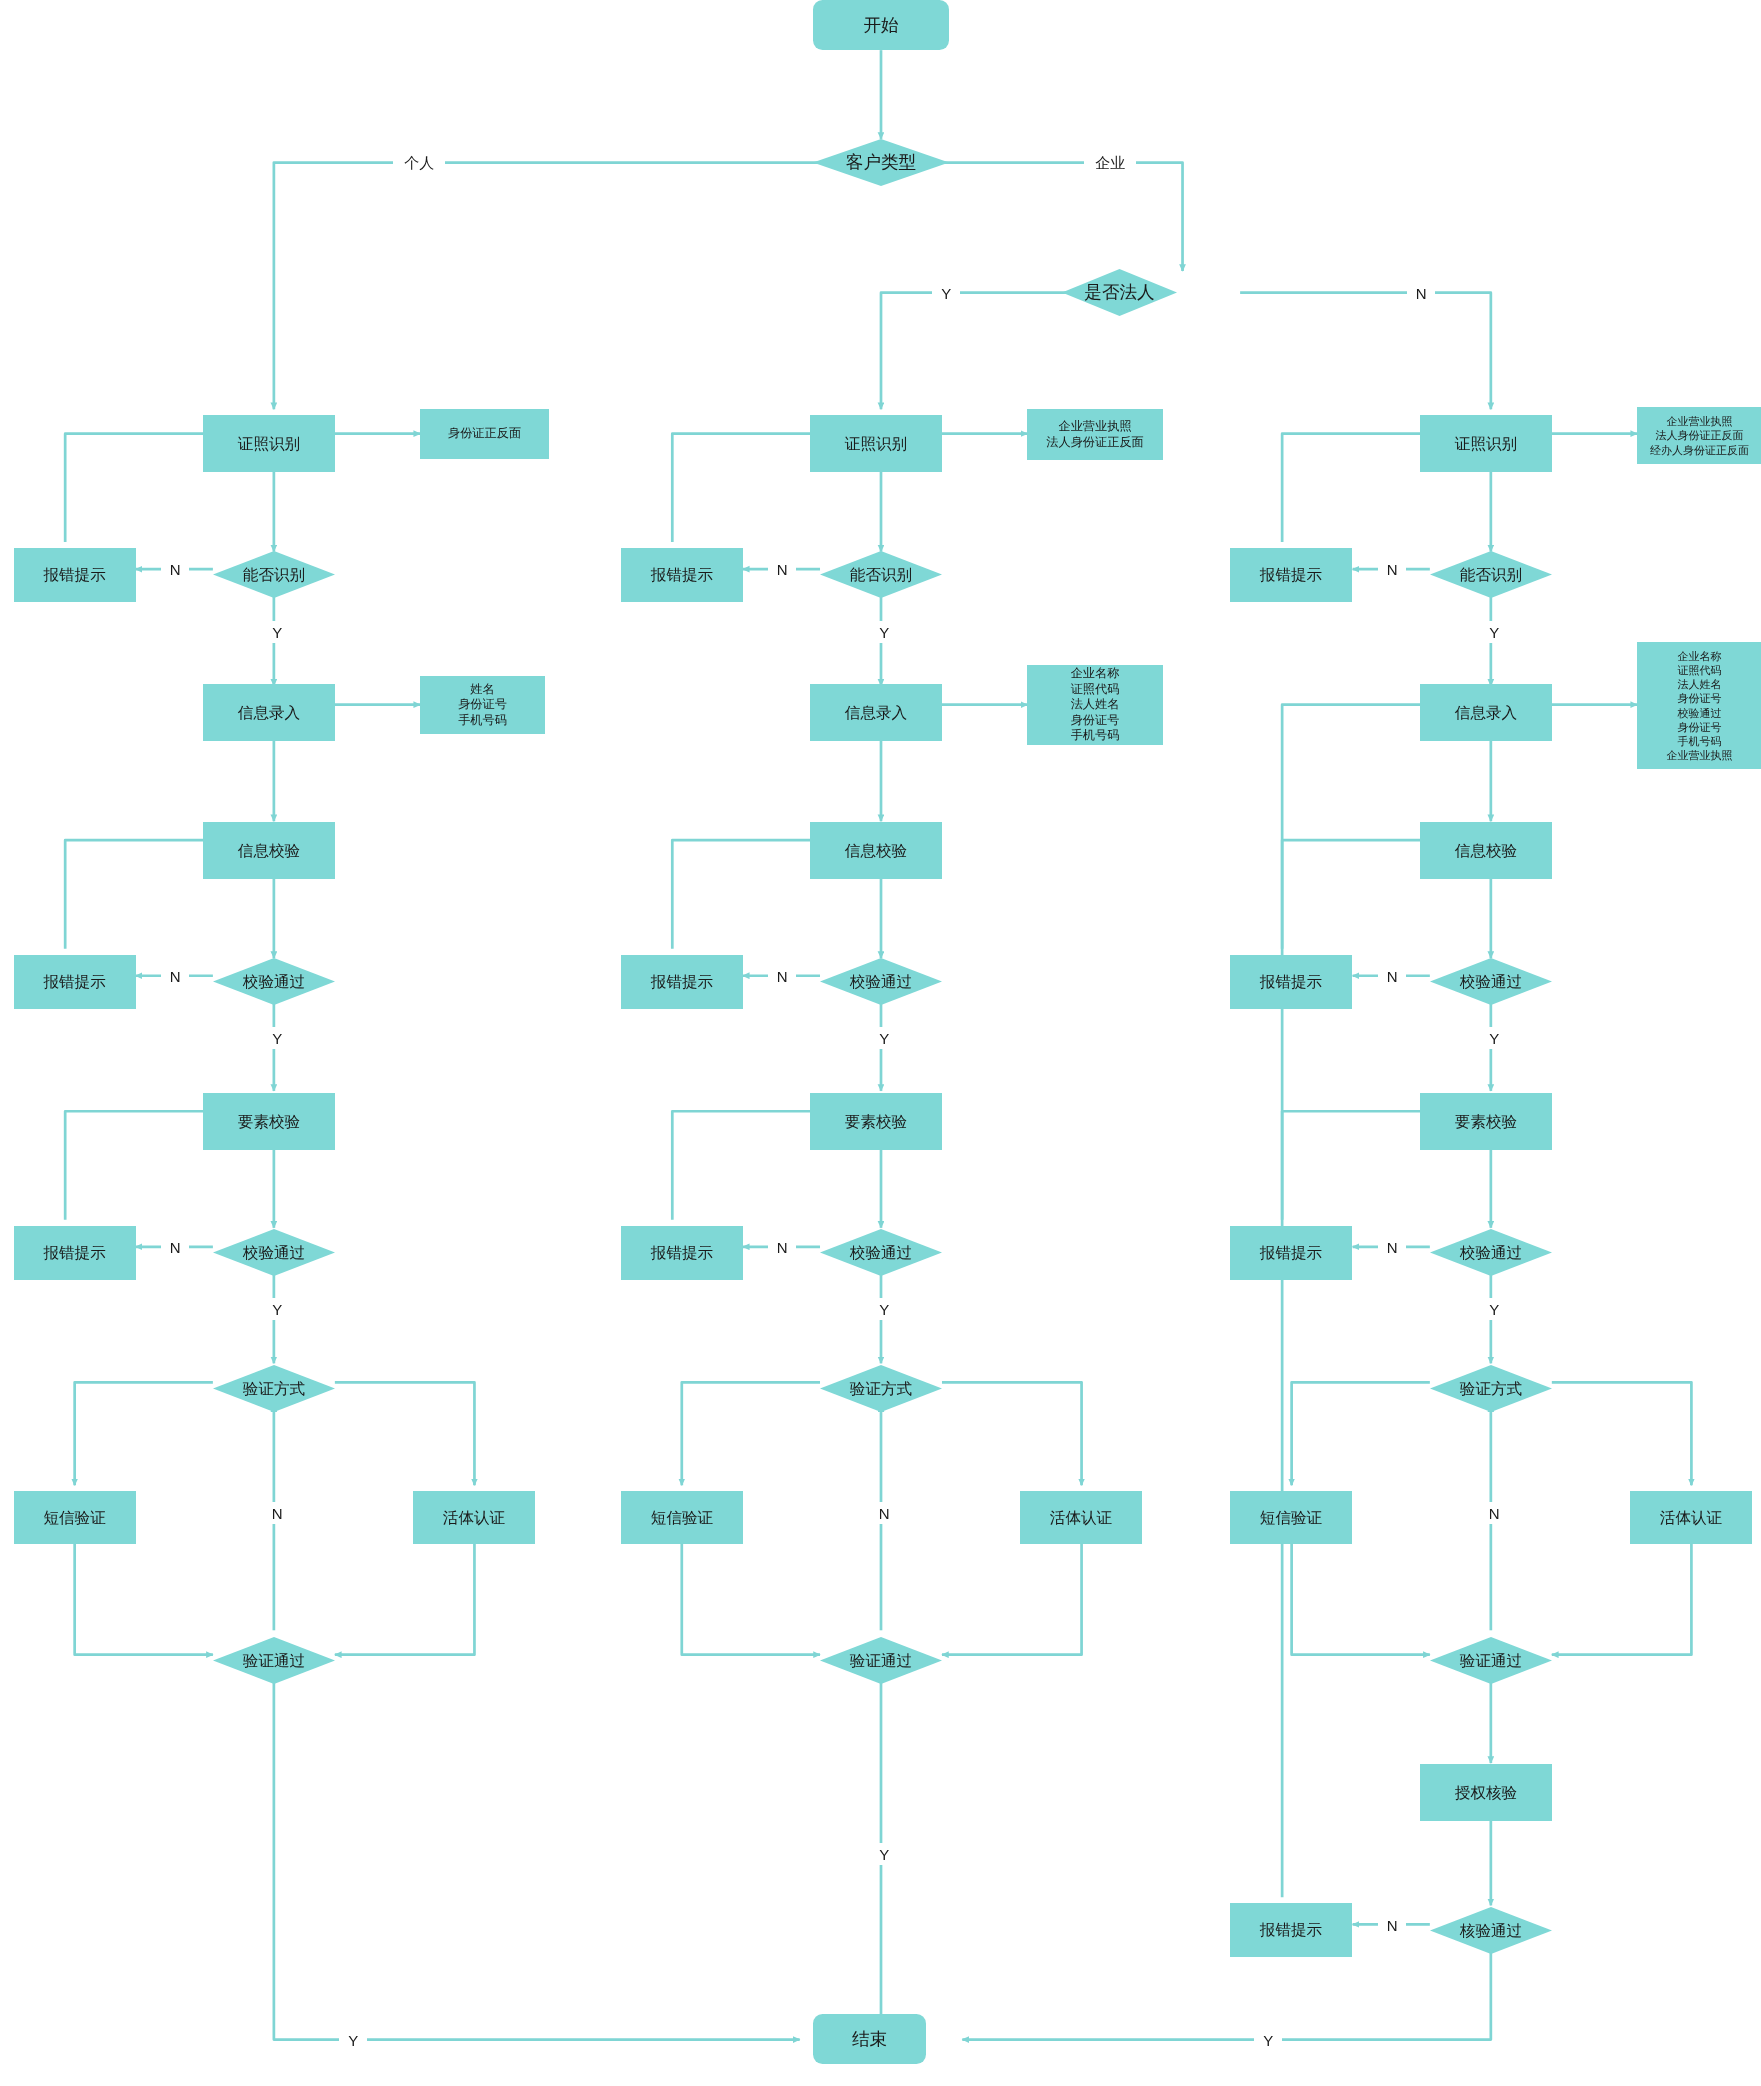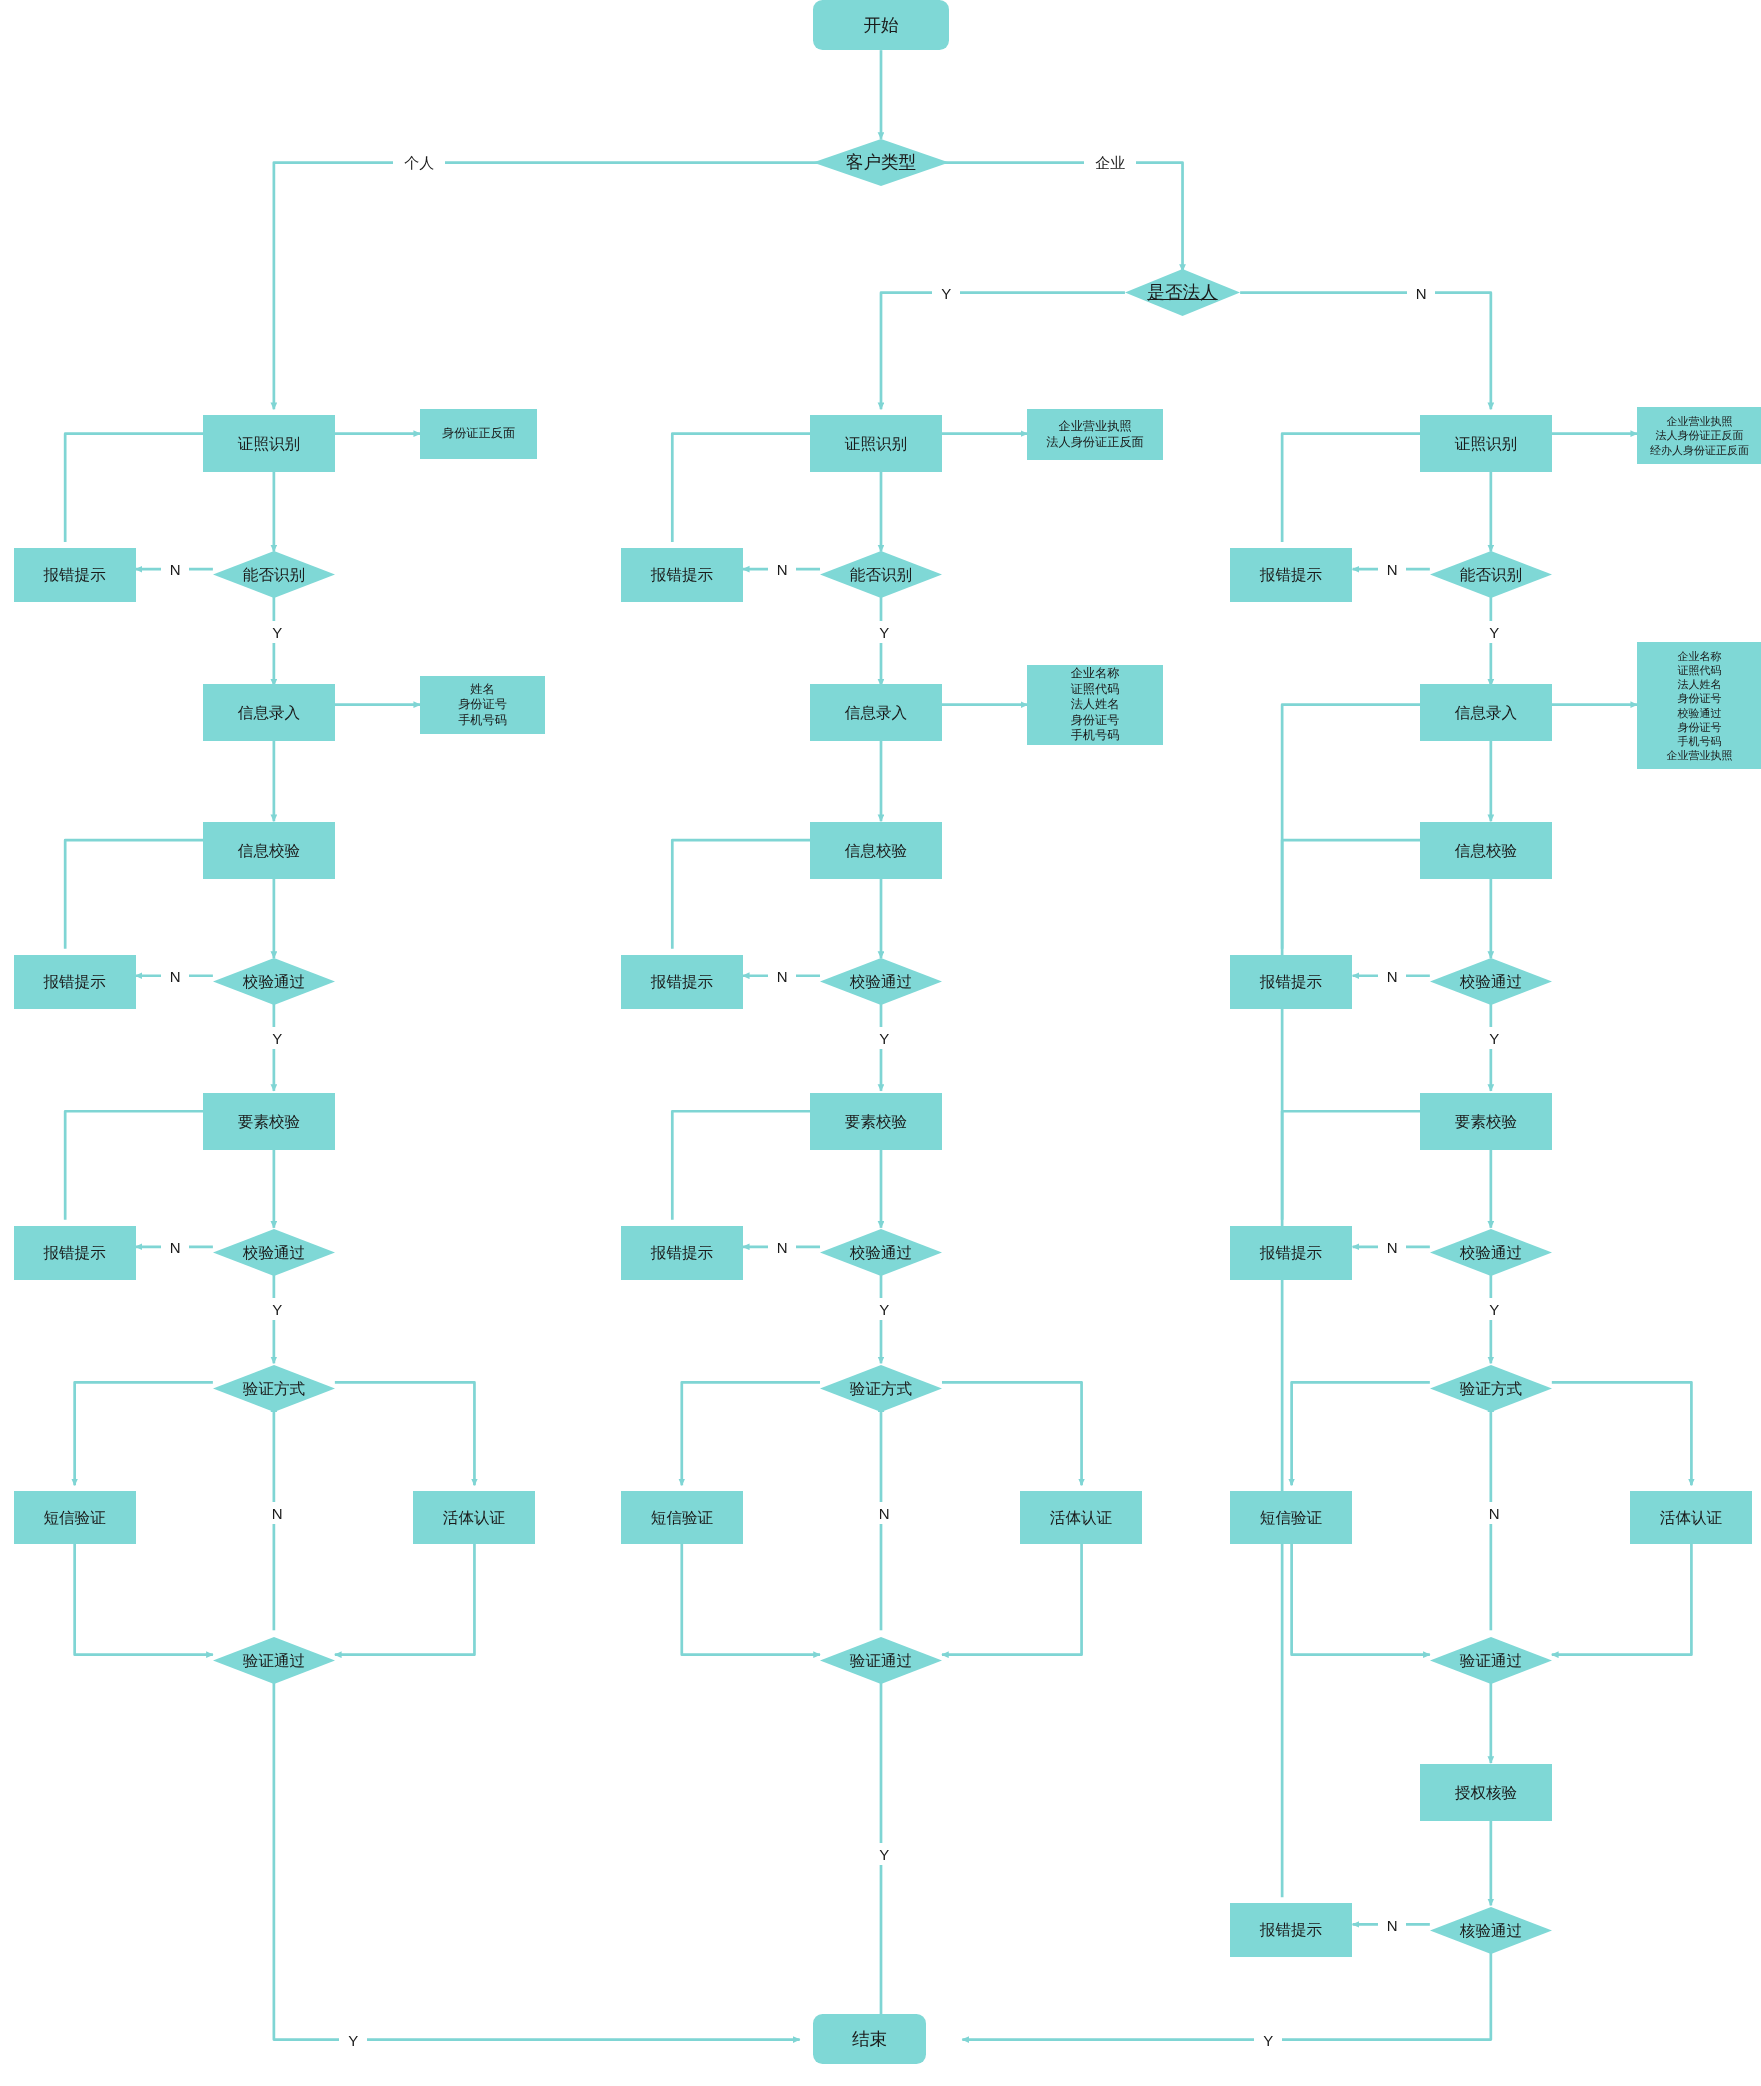--- a/index.html
+++ b/index.html
@@ -122,29 +122,29 @@
     <span>开始</span>
   </div>
   <div class="node term t-26" style="left:813px;top:2014px;width:113px;height:50px;">
     <span>结束</span>
   </div>
 
   <div class="node dia t-26" style="left:813px;top:139px;width:136px;height:47px;">
     <span class="dshape"></span>
     <span class="dlabel">客户类型</span>
   </div>
-  <div class="node dia t-26" style="left:1125px;top:269px;width:115px;height:47px;text-decoration:underline;">
+  <div class="node dia t-26" style="left:1062px;top:269px;width:115px;height:47px;">
     <span class="dshape"></span>
     <span class="dlabel">是否法人</span>
   </div>
 
   <div class="node proc t-23" style="left:203px;top:409px;width:132px;height:57px;">
     <span>证照识别</span>
   </div>
-  <div class="node note t-18" style="left:420px;top:409px;width:117px;height:50px;">
+  <div class="node note t-18" style="left:420px;top:409px;width:129px;height:50px;">
     <span>身份证正反面</span>
   </div>
   <div class="node dia t-23" style="left:213px;top:545px;width:122px;height:47px;">
     <span class="dshape"></span>
     <span class="dlabel">能否识别</span>
   </div>
   <div class="node proc t-23" style="left:13.6px;top:542px;width:122px;height:54px;">
     <span>报错提示</span>
   </div>
   <div class="node proc t-23" style="left:203px;top:678px;width:132px;height:57px;">

